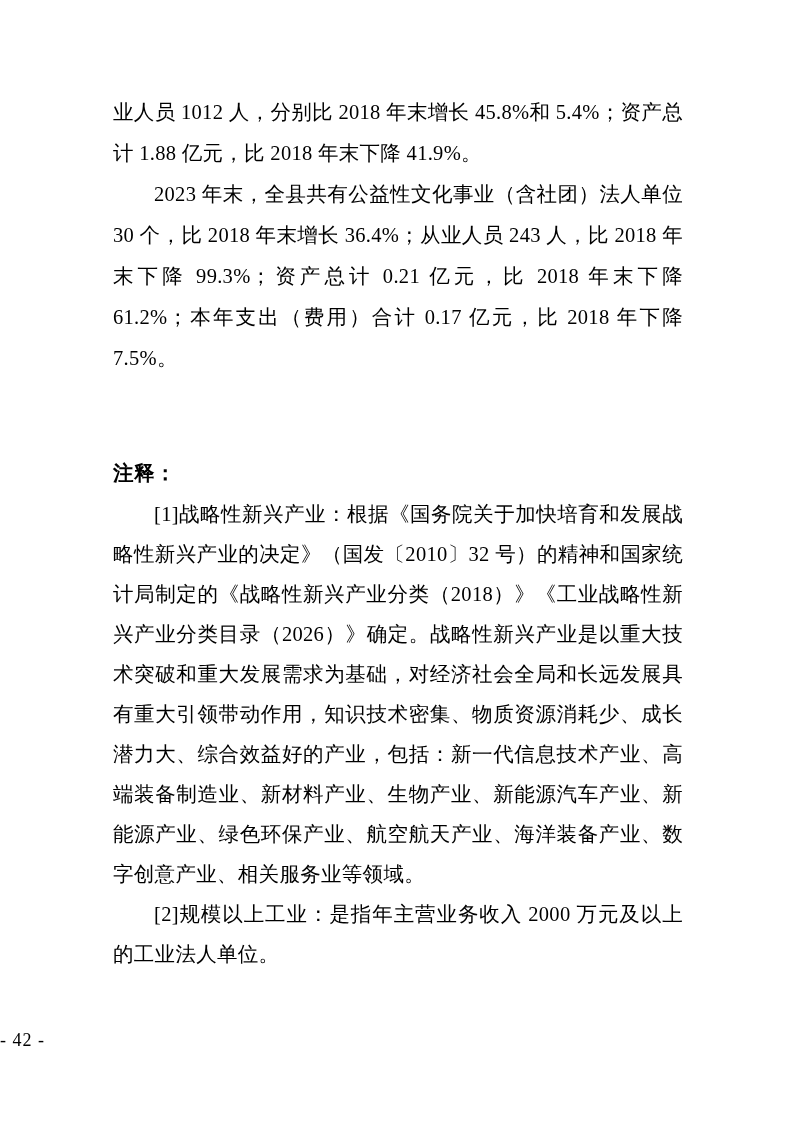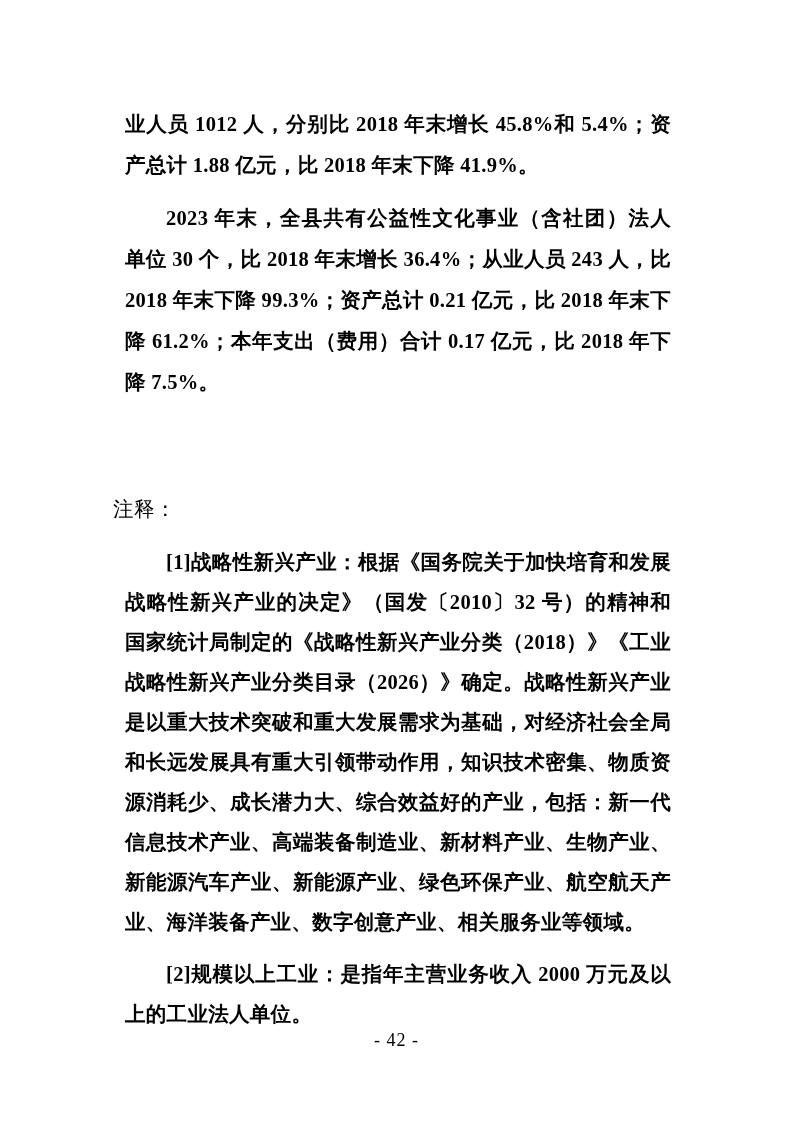--- a/index.html
+++ b/index.html
@@ -23,52 +23,50 @@
     background: #ffffff;
     overflow: hidden;
   }
   .content {
     position: absolute;
     left: 113px;
     top: 92px;
     width: 570px;
   }
   p.para {
-    margin: 12px;
+    margin: 0;
     font-size: 20.5px;
     line-height: 41px;
     text-align: justify;
     text-justify: inter-ideograph;
     letter-spacing: 0.3px;
     font-family: "Liberation Serif", "DejaVu Serif", serif;
-    font-weight: bold;
   }
   p.indent {
     text-indent: 41px;
   }
   .gap-large {
     height: 74px;
   }
   .section-title {
     margin: 0;
     font-size: 20.5px;
     line-height: 41px;
-    font-weight: normal;
+    font-weight: bold;
     font-family: "Liberation Serif", "DejaVu Serif", serif;
     letter-spacing: 0.5px;
   }
   .notes p.para {
     line-height: 40px;
   }
   .page-number {
     position: absolute;
     left: 0;
     top: 1030px;
     width: 793px;
-    text-align: center;
     font-size: 18px;
     font-family: "Liberation Serif", "DejaVu Serif", serif;
     letter-spacing: 1px;
   }
 </style>
 </head>
 <body>
 
 <div class="page">
   <div class="content">

